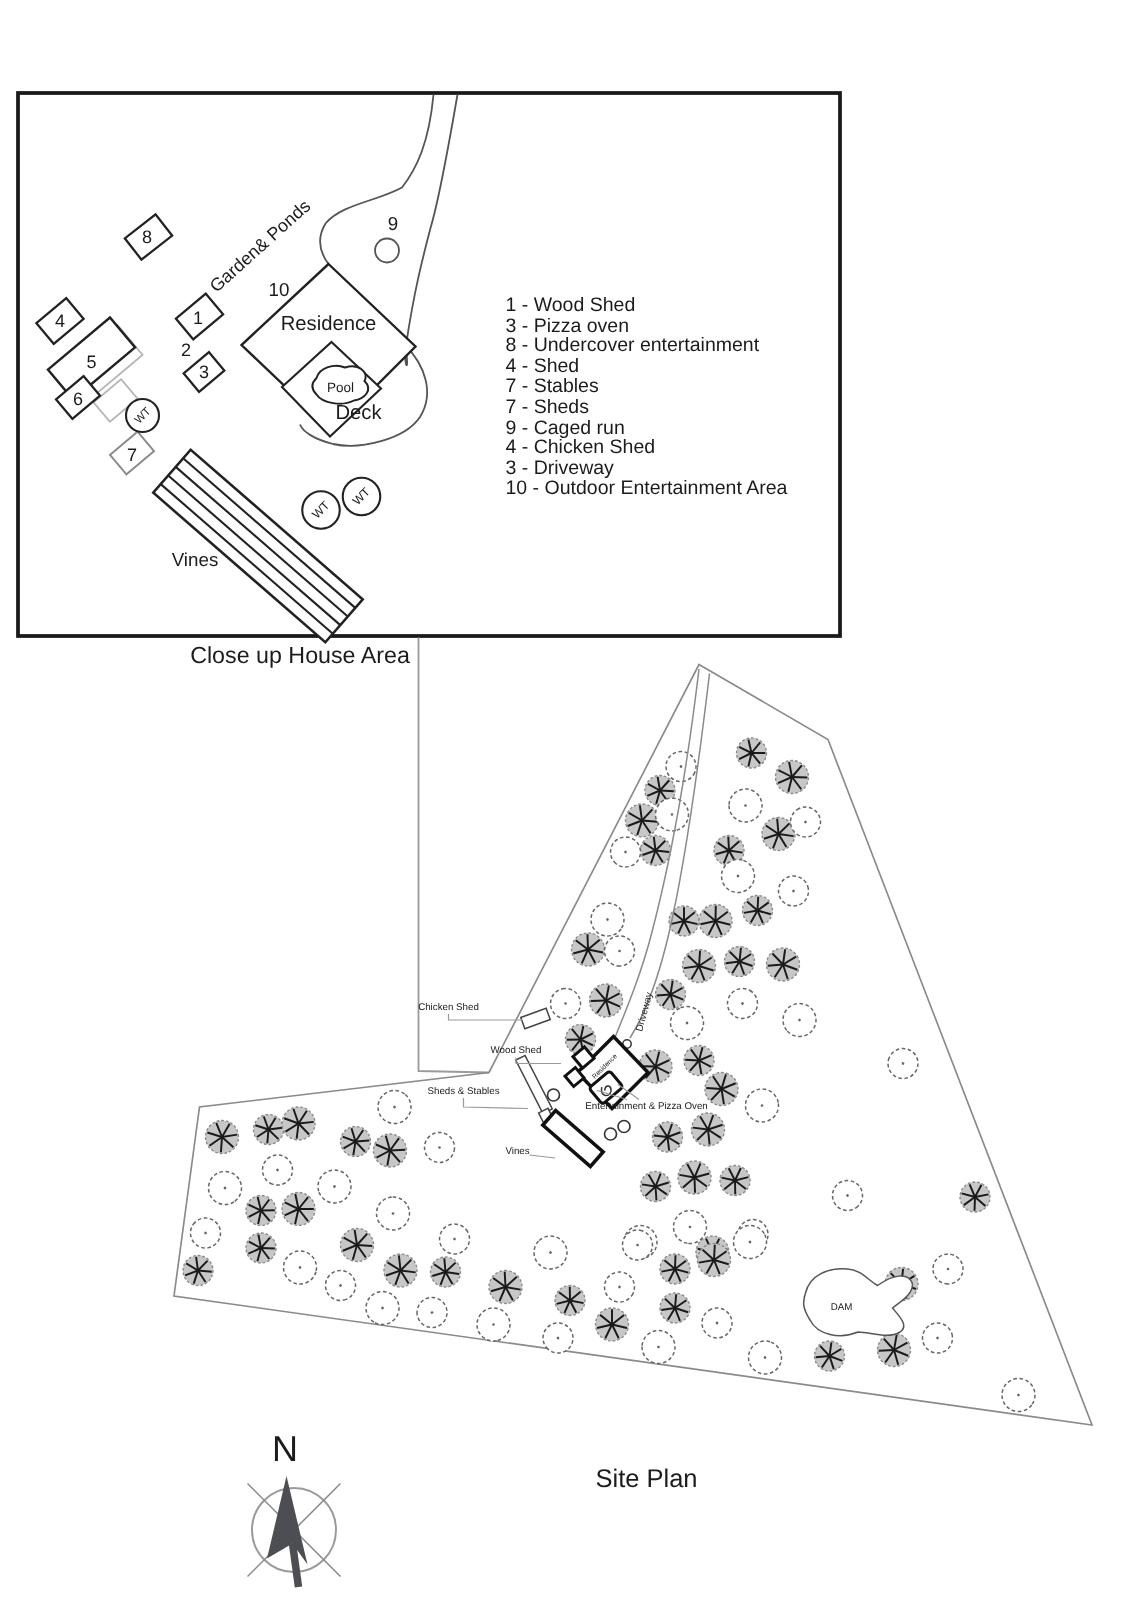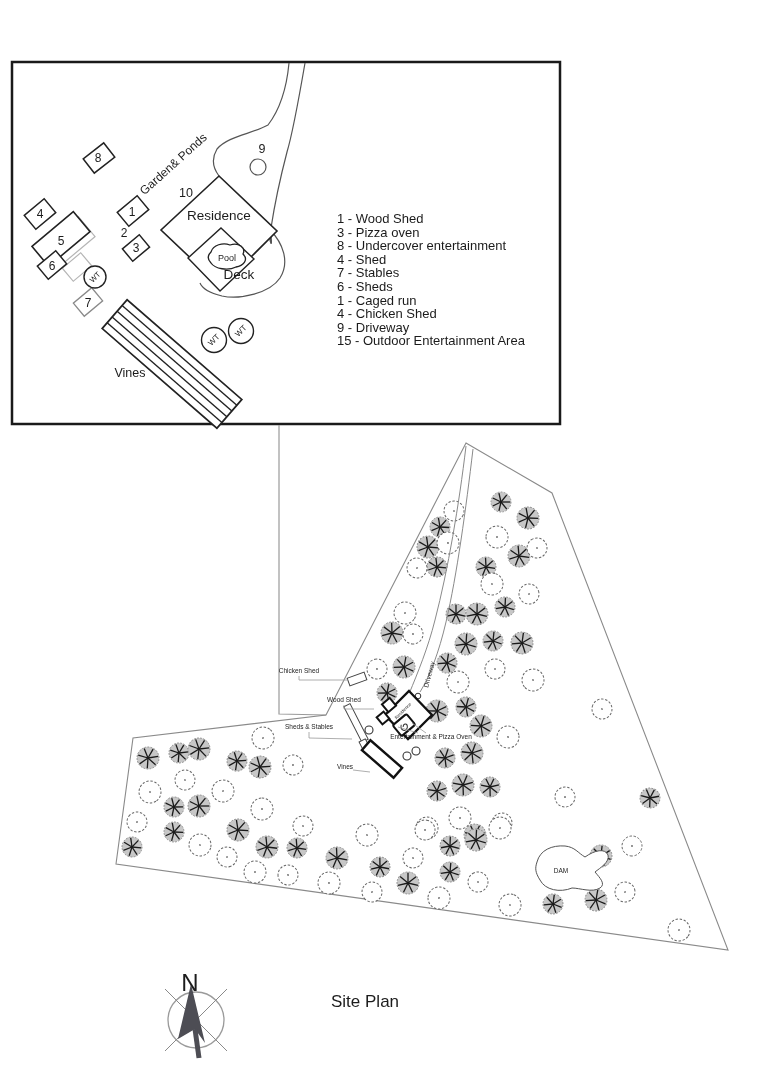--- a/index.html
+++ b/index.html
@@ -1,24 +1,24 @@
 <!DOCTYPE html>
 <html><head>
 <meta charset="utf-8">
 <style>
   html,body{margin:0;padding:0;background:#ffffff;width:764px;height:1080px;overflow:hidden;
     font-family:"Liberation Sans",sans-serif;}
   #stage{position:relative;width:764px;height:1080px;background:#fff;}
   svg{position:absolute;left:0;top:0;}
   svg text{fill:#1c1c1c;}
-  .overlay{position:absolute;color:#1c1c1c;margin-top:16px;}
+  .overlay{position:absolute;color:#1c1c1c;}
   #legend{left:337px;top:196px;width:230px;font-size:13px;line-height:13.6px;color:#1b1b1b;}
   .legend-row{white-space:nowrap;}
   #closeup-title{left:88px;top:429px;width:224px;text-align:center;font-size:15.5px;}
-  #siteplan-title{left:331px;top:976px;width:200px;font-size:17px;}
+  #siteplan-title{left:331px;top:976px;width:200px;text-align:center;font-size:17px;}
   #north-label{left:168px;top:953px;width:44px;text-align:center;font-size:24px;}
 </style>
 </head>
 <body>
 
 <div id="stage">
 
 <svg id="plan-svg" width="764" height="1080" viewBox="0 0 764 1080">
 
   <g>
@@ -830,22 +830,23 @@
     <line x1="195" y1="1029" x2="199" y2="1058" stroke="#4d4d54" stroke-width="5"></line>
   </g>
 </svg>
 
 <div id="legend" class="overlay">
       <div class="legend-row">1 - Wood Shed</div>
       <div class="legend-row">3 - Pizza oven</div>
       <div class="legend-row">8 - Undercover entertainment</div>
       <div class="legend-row">4 - Shed</div>
       <div class="legend-row">7 - Stables</div>
-      <div class="legend-row">6 - Sheds</div>
-      <div class="legend-row">1 - Caged run</div>
+      <div class="legend-row">7 - Sheds</div>
+      <div class="legend-row">9 - Caged run</div>
       <div class="legend-row">4 - Chicken Shed</div>
-      <div class="legend-row">9 - Driveway</div>
-      <div class="legend-row">15 - Outdoor Entertainment Area</div>
+      <div class="legend-row">3 - Driveway</div>
+      <div class="legend-row">10 - Outdoor Entertainment Area</div>
     </div>
+<div id="closeup-title" class="overlay">Close up House Area</div>
 <div id="siteplan-title" class="overlay">Site Plan</div>
 <div id="north-label" class="overlay">N</div>
 
 </div>
 
 </body></html>

